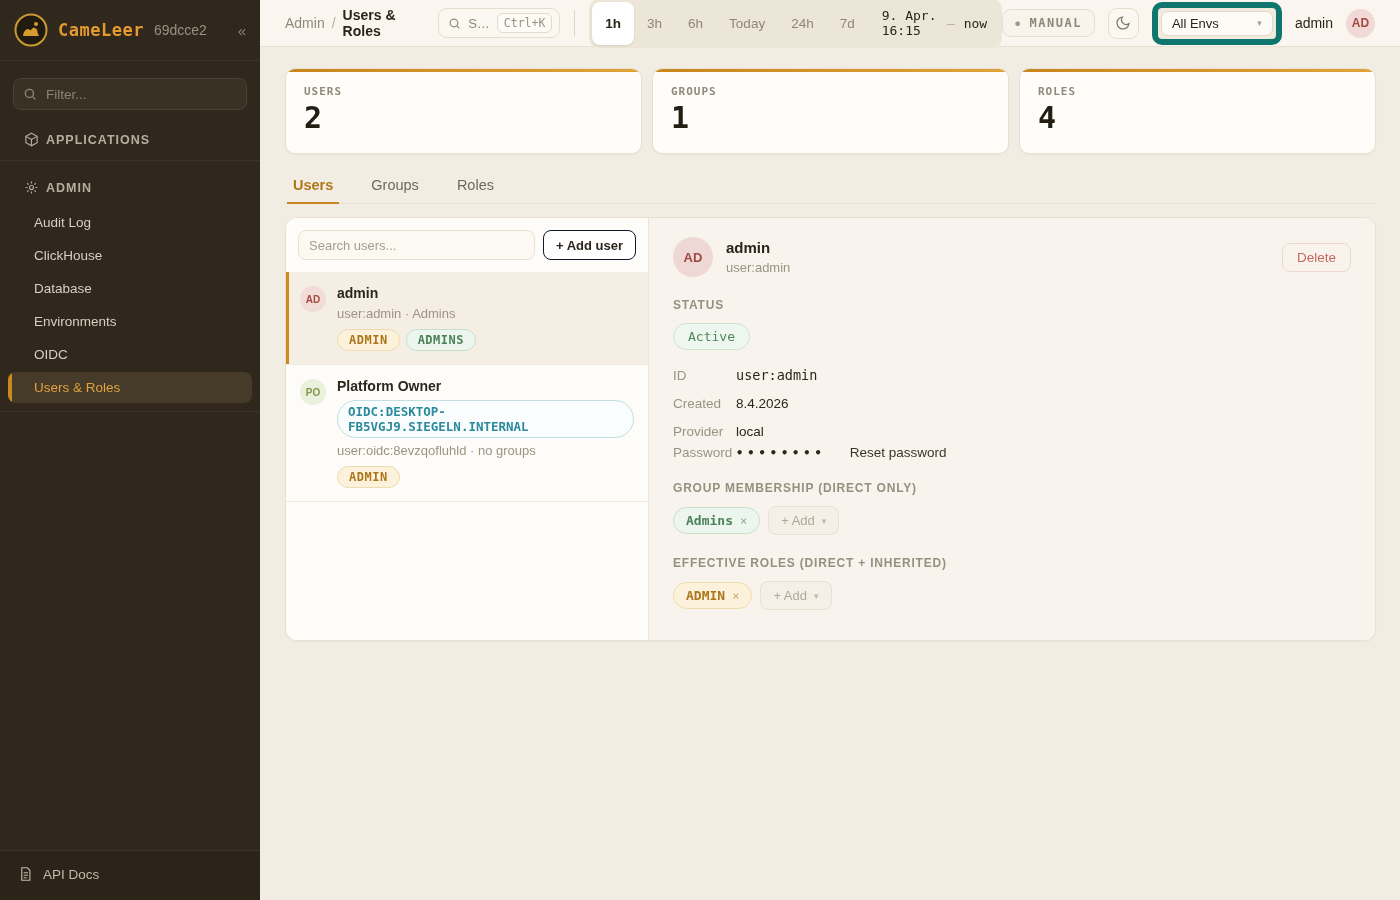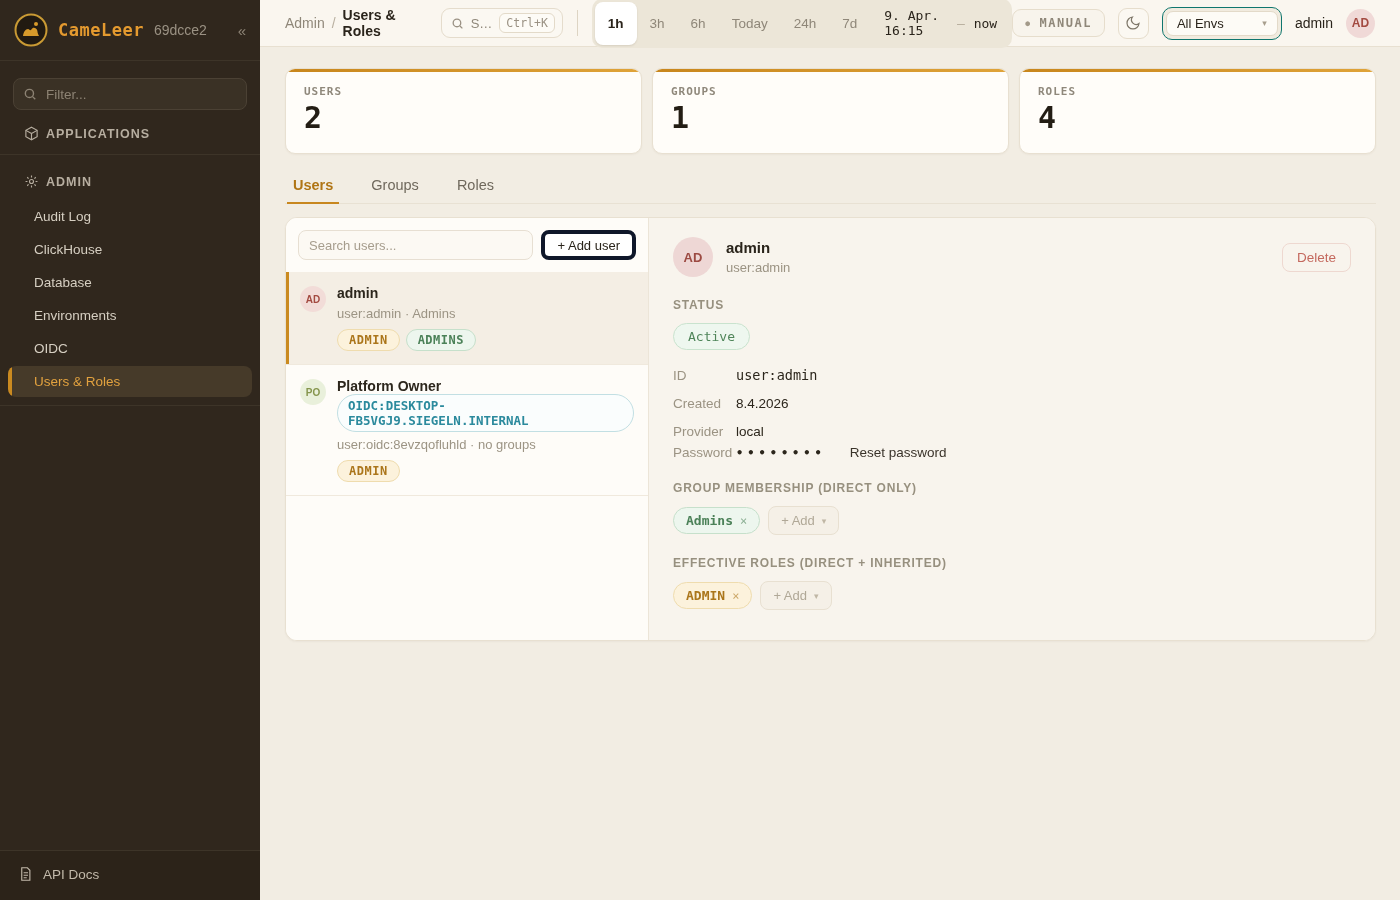--- a/index.html
+++ b/index.html
@@ -8,21 +8,21 @@
   .mono { font-family:"DejaVu Sans Mono", monospace; }
   .app { display:flex; width:1400px; height:900px;border-radius:17px; }
 
   
   .sidebar { width:260px; background:#30271d; display:flex; flex-direction:column; flex-shrink:0; }
   .side-top { display:flex; align-items:center; gap:10px; padding:13px 14px 13px 14px; border-bottom:1px solid #3d3428; }
   .logo-badge { width:34px; height:34px; flex-shrink:0; }
   .brand-name { font-family:"DejaVu Sans Mono", monospace; font-weight:bold; font-size:17px; color:#e49a2f; letter-spacing:.5px; }
   .brand-build { font-size:14px; color:#9a9183; }
   .collapse-btn { margin-left:auto; color:#8d8476; font-size:15px; cursor:pointer; line-height:1; }
-  .filter-wrap { margin:17px 13px 0; position:relative; }
+  .filter-wrap { margin:17px 13px 6px; position:relative; }
   .filter-wrap svg { position:absolute; left:10px; top:9px; }
   .filter-input { width:100%; height:32px; background:#3a3125; border:1px solid #4b4134; border-radius:8px; color:#d6cfc2; font-size:13.5px; padding:0 10px 0 32px; outline:none; font-family:"Liberation Sans", sans-serif; }
   .filter-input::placeholder { color:#8d8374; }
   .section-head { display:flex; align-items:center; gap:7px; padding:0 24px; margin:16px 0 10px; color:#b7aea0; font-size:12.5px; font-weight:bold; letter-spacing:1px; }
   .side-div { height:1px; background:#3d3428; margin:3px 0; }
   .side-nav { padding:0 8px; }
   .side-item { padding:8px 10px 8px 26px; margin:2px 0; border-radius:8px; color:#d6cfc2; font-size:13.5px; cursor:pointer; position:relative; }
   .side-item.active { background:#463a29; color:#e2a23f; overflow:hidden; }
   .side-item.active::before { content:""; position:absolute; left:0; top:0; bottom:0; width:4px; background:#ca8a20; border-radius:4px; }
   .side-footer { margin-top:auto; border-top:1px solid #3d3428; padding:15px 18px 18px; display:flex; align-items:center; gap:10px; color:#c2b9aa; font-size:13.5px; cursor:pointer; background:#2c2319; }
@@ -41,21 +41,21 @@
   .time-group { display:flex; align-items:center; background:#ece6d8; border-radius:10px; padding:3px; }
   .time-chip { padding:14px 13px; border-radius:8px; color:#8f8779; font-size:13.5px; cursor:pointer; white-space:nowrap; }
   .time-chip.active { background:#fff; color:#2a241b; font-weight:bold; box-shadow:0 1px 2px rgba(60,45,20,.12); }
   .time-range { display:flex; align-items:center; gap:9px; font-family:"DejaVu Sans Mono", monospace; font-size:13px; margin:0 12px 0 14px; }
   .tr-from,.tr-to { color:#2a241b; cursor:pointer; }
   .tr-sep { color:#b3aa98; }
   .right-cluster { margin-left:auto; display:flex; align-items:center; gap:13px; }
   .manual-badge { display:flex; align-items:center; gap:8px; border:1px solid #e6ddcc; background:#f8f4ec; border-radius:9px; padding:6px 12px; font-family:"DejaVu Sans Mono", monospace; font-size:12px; font-weight:bold; letter-spacing:1.5px; color:#8f8779; cursor:pointer; }
   .manual-dot { font-size:8px; color:#a39a89; }
   .moon-btn { width:31px; height:31px; border:1px solid #e6ddcc; border-radius:9px; background:#fbf8f2; display:flex; align-items:center; justify-content:center; cursor:pointer; }
-  .env-wrap { background:#f1ebdf; border:1px solid #0f766e; border-radius:10px; padding:3px; cursor:pointer; }
+  .env-wrap { background:#f1ebdf; border:6px solid #0f766e; border-radius:10px; padding:3px; cursor:pointer; }
   .env-inner { background:#fdfbf6; border:1px solid #e3dac9; border-radius:7px; padding:4px 10px; width:112px; display:flex; align-items:center; font-size:13px; color:#2a241b; }
   .env-caret { margin-left:auto; color:#a79e8d; font-size:9px; }
   .hdr-user { font-size:14px; color:#2a241b; }
   .hdr-avatar { width:29px; height:29px; border-radius:50%; background:#f0d9d7; color:#a34a41; font-size:12px; font-weight:bold; display:flex; align-items:center; justify-content:center; cursor:pointer; }
 
   
   .content { padding:21px 24px 0 25px; flex:1; min-height:0; }
   .stats { display:grid; grid-template-columns:repeat(3,1fr); gap:10px; }
   .stat-card { background:#fffdf9; border:1px solid #e8e0d1; border-radius:10px; height:86px; padding:16px 18px; position:relative; overflow:hidden; box-shadow:0 1px 2px rgba(90,70,30,.05); }
   .stat-card::before { content:""; position:absolute; top:0; left:0; right:0; height:3px; background:linear-gradient(90deg,#c8861c,#dfa339); }
@@ -65,34 +65,34 @@
   .tabs { display:flex; gap:26px; margin-top:23px; border-bottom:1px solid #e8e1d3; padding:0 2px; }
   .tab { padding:0 6px 10px; font-size:14.5px; color:#6f685c; cursor:pointer; position:relative; }
   .tab.active { color:#b07515; font-weight:bold; }
   .tab.active::after { content:""; position:absolute; left:0; right:0; bottom:-1px; height:2px; background:#c8871f; }
 
   .panel { margin-top:13px; height:424px; display:flex; background:#fefcf8; border:1px solid #e8e0d1; border-radius:12px; overflow:hidden; box-shadow:0 1px 2px rgba(90,70,30,.05); }
   .list-col { width:363px; flex-shrink:0; border-right:1px solid #ece5d8; display:flex; flex-direction:column; background:#fefcf8; }
   .list-toolbar { display:flex; gap:8px; padding:12px; }
   .user-search { flex:1; height:30px; border:1px solid #e7dfd2; background:#fcf9f3; border-radius:8px; padding:0 10px; font-size:13px; color:#2a241b; outline:none; font-family:"Liberation Sans", sans-serif; }
   .user-search::placeholder { color:#a69d8d; }
-  .add-user-btn { height:30px; padding:0 12px; border:4px solid #0f172a; background:#fff; border-radius:8px; font-size:13px; color:#2a241b; cursor:pointer; white-space:nowrap; font-family:"Liberation Sans", sans-serif; }
+  .add-user-btn { height:30px; padding:0 12px; border:1px solid #0f172a; background:#fff; border-radius:8px; font-size:13px; color:#2a241b; cursor:pointer; white-space:nowrap; font-family:"Liberation Sans", sans-serif;font-weight:bold; }
   .user-row { padding:13px 14px; border-bottom:1px solid #f0e9dd; display:flex; gap:11px; position:relative; cursor:pointer; }
   .user-row.selected { background:#f4eee4; }
   .user-row.selected::before { content:""; position:absolute; left:0; top:0; bottom:0; width:3px; background:#ca8a20; }
   .row-avatar { width:26px; height:26px; border-radius:50%; font-size:10px; font-weight:bold; display:flex; align-items:center; justify-content:center; flex-shrink:0; margin-top:1px; }
   .av-pink { background:#f2dcd8; color:#a34a41; }
   .av-green { background:#e9f0db; color:#85954d; }
   .row-name { font-size:14px; font-weight:bold; color:#2c261c; }
   .row-meta { font-size:13px; color:#9c9484; margin-top:5px; }
   .row-badges { display:flex; gap:6px; margin-top:8px; }
   .badge { font-family:"DejaVu Sans Mono", monospace; font-size:12px; font-weight:bold; padding:3px 11px; border-radius:999px; letter-spacing:.5px; }
   .b-amber { background:#fcf2dc; border:1px solid #efdcae; color:#ab761b; }
   .b-green { background:#edf6ee; border:1px solid #c6e0cb; color:#4b8158; }
-  .oidc-pill { display:inline-block; font-family:"DejaVu Sans Mono", monospace; font-size:12.5px; font-weight:bold; color:#2b8a9d; border:1px solid #c2dfe3; background:#fafdfd; padding:3px 10px; border-radius:999px; }
+  .oidc-pill { display:inline-block; margin-top:6px; font-family:"DejaVu Sans Mono", monospace; font-size:12.5px; font-weight:bold; color:#2b8a9d; border:1px solid #c2dfe3; background:#fafdfd; padding:3px 10px; border-radius:999px; }
 
   .detail-col { flex:1; background:#f8f4ed; padding:19px 24px; position:relative; }
   .detail-head { display:flex; gap:13px; align-items:flex-start; }
   .detail-avatar { width:40px; height:40px; border-radius:50%; background:#eed7d5; color:#9c4a42; font-size:13px; font-weight:bold; display:flex; align-items:center; justify-content:center; }
   .detail-name { font-size:15px; font-weight:bold; color:#2a241b; margin-top:2px; }
   .detail-id { font-size:13px; color:#9b9383; margin-top:4px; }
   .delete-btn { position:absolute; right:24px; top:25px; border:1px solid #eed8d0; background:transparent; color:#c4695e; border-radius:8px; padding:6px 14px; font-size:13.5px; cursor:pointer; font-family:"Liberation Sans", sans-serif; }
   .sec-head { font-size:12px; font-weight:bold; letter-spacing:.8px; color:#97907f; margin:21px 0 11px; }
   .active-badge { display:inline-block; font-family:"DejaVu Sans Mono", monospace; font-size:13px; color:#4f8559; background:#eef7ef; border:1px solid #c9e3ce; padding:5px 14px; border-radius:999px; }
   .field-row { display:flex; align-items:baseline; margin-top:13px; font-size:13.5px; }

